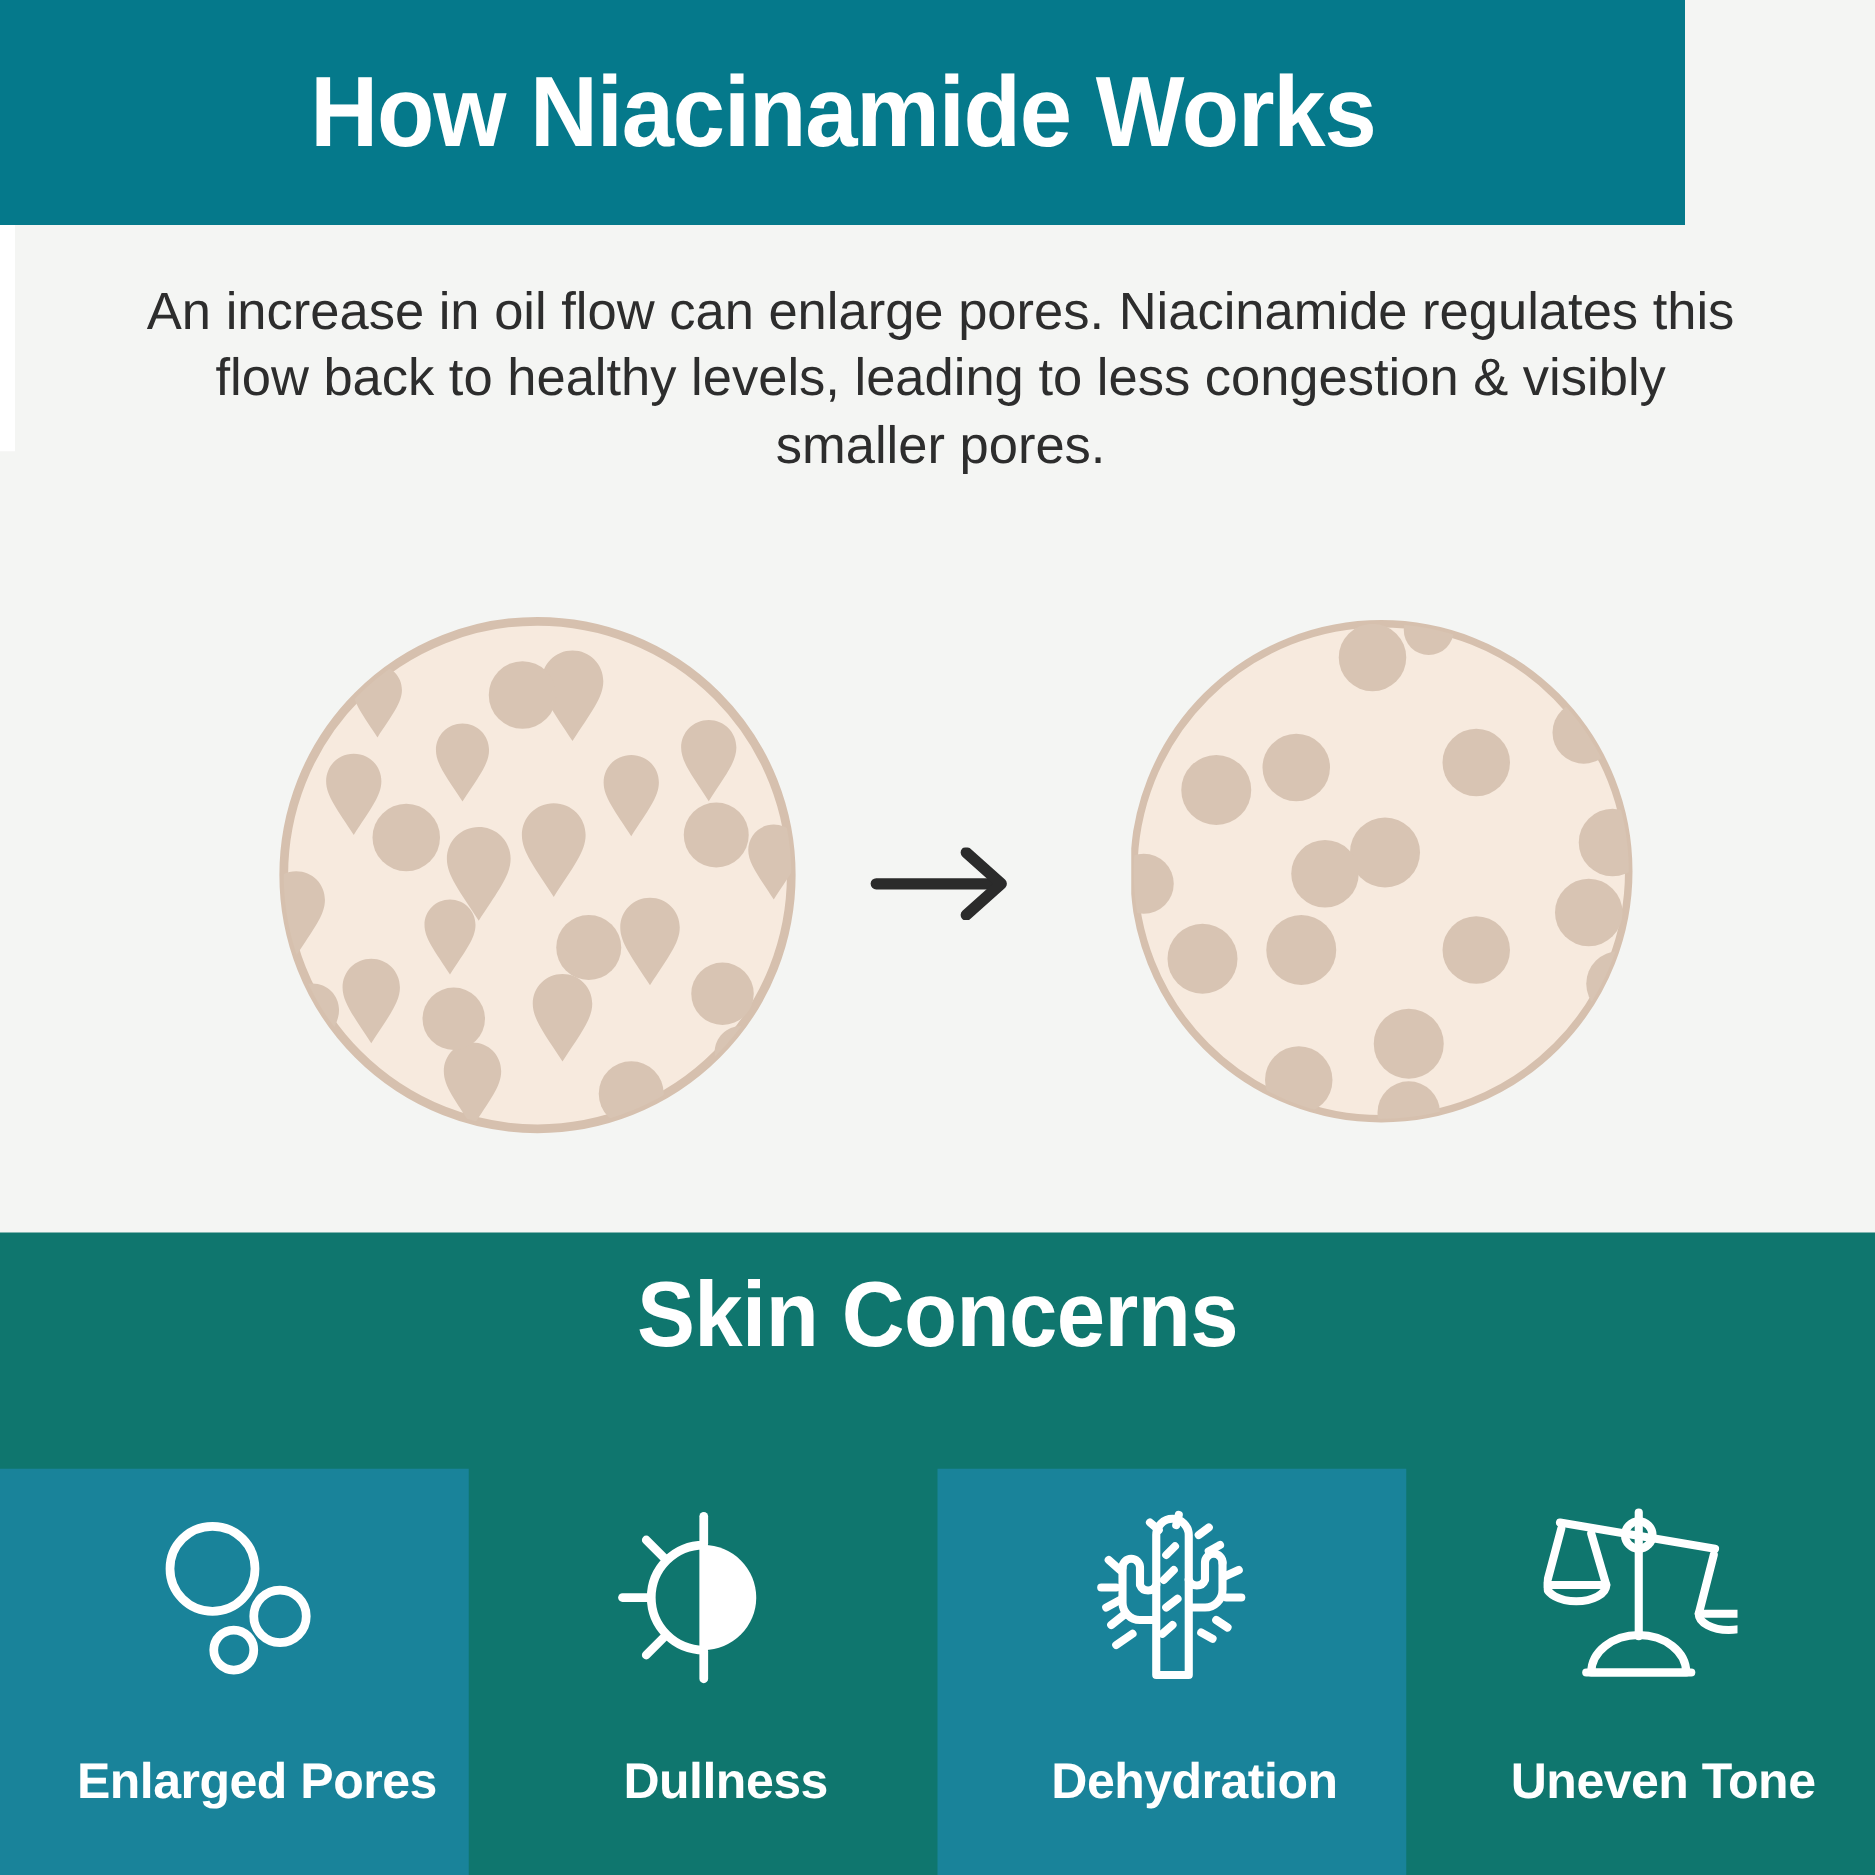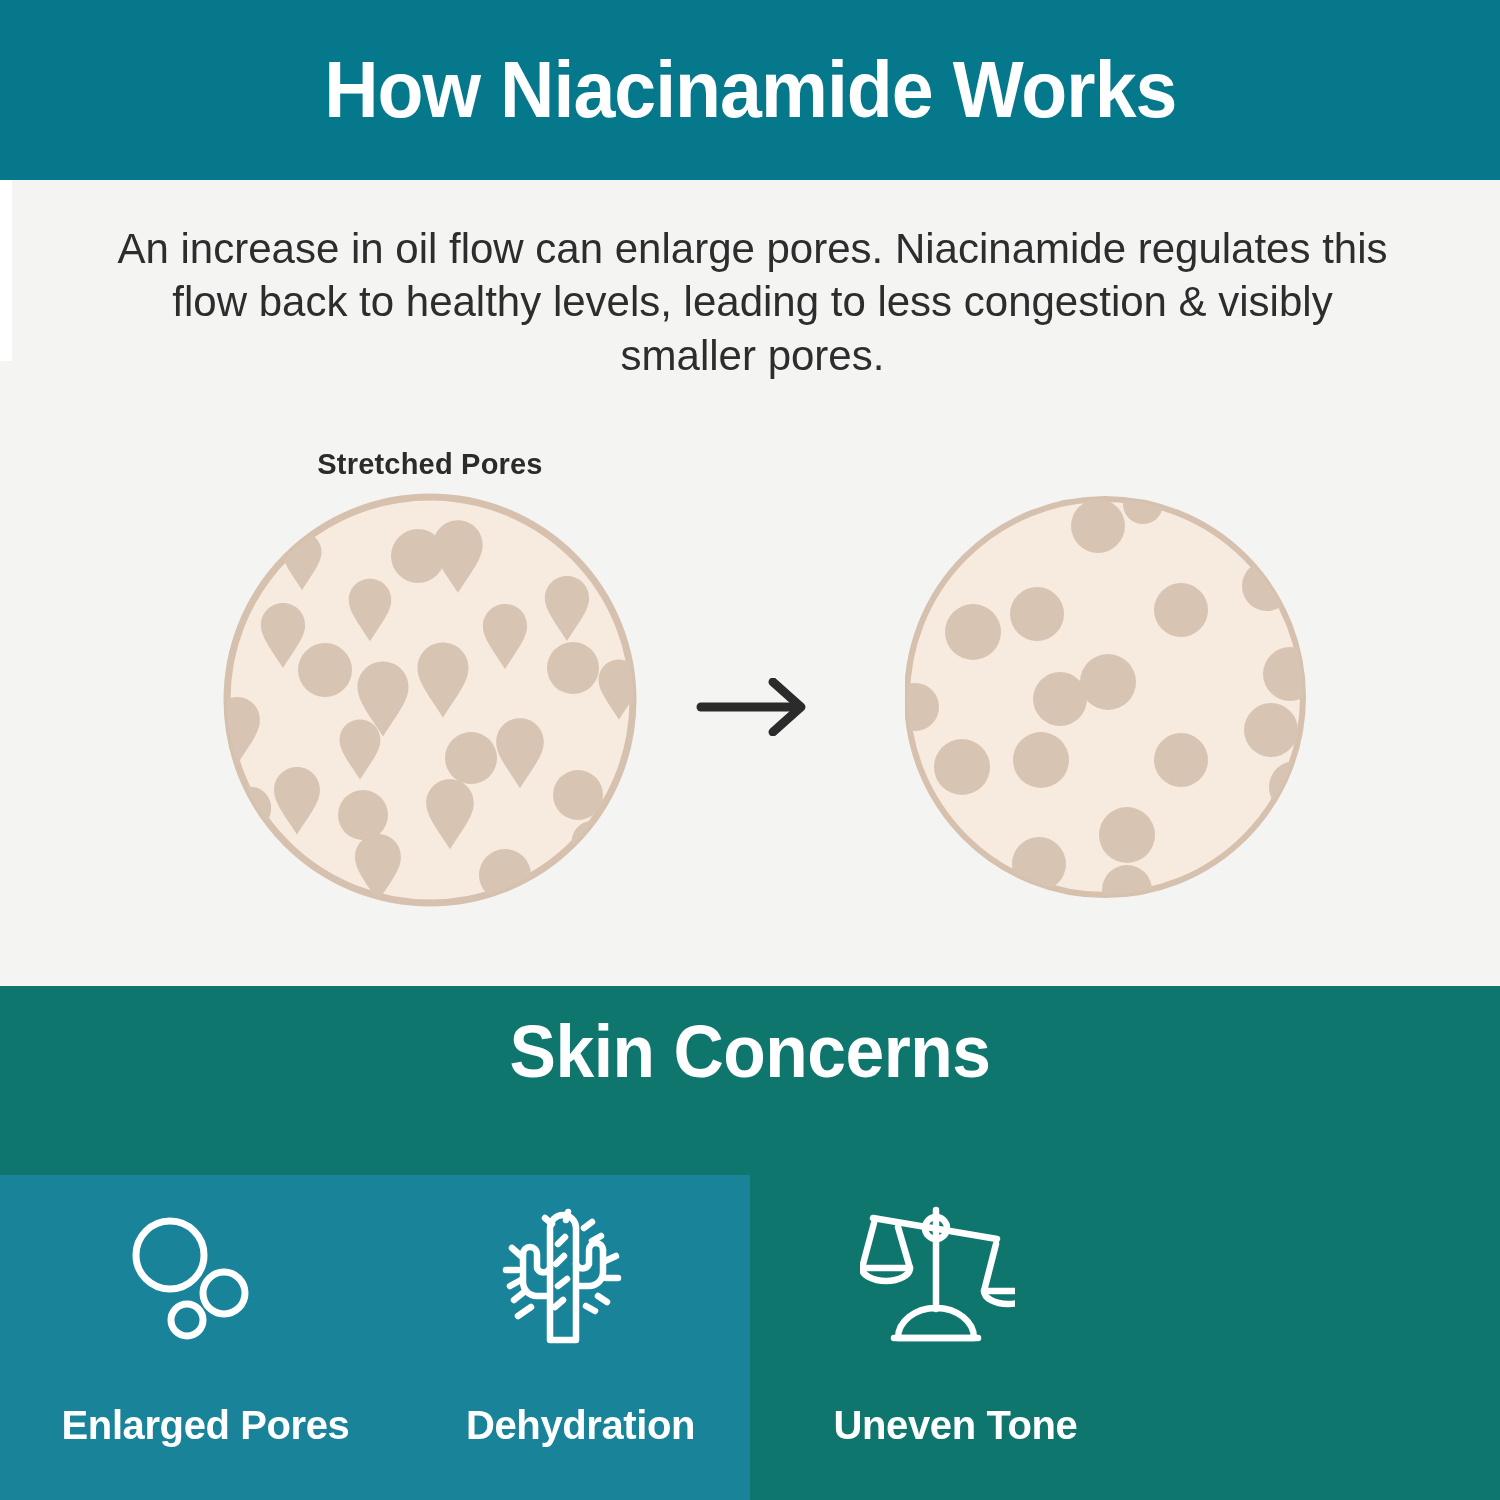--- a/index.html
+++ b/index.html
@@ -7,21 +7,21 @@
   body {
     font-family:"Liberation Sans", sans-serif;
     background:#ffffff;
     overflow:hidden;
     position:relative;
   }
   #page { position:relative; width:1500px; height:1500px; background:#f4f5f3; }
 
   
   #header {
-    position:absolute; left:0; top:0; width:1500px; height:180px;
+    position:absolute; left:0; top:0; width:1348px; height:180px;
     background:#05798b;
     display:flex; align-items:center; justify-content:center;
   }
   #header-title {
     color:#ffffff;
     font-size:80px;
     font-weight:bold;
     letter-spacing:-1px;
     line-height:1;
     transform:scaleX(0.94);
@@ -120,21 +120,20 @@
   </div>
 
   <div id="body-section">
 
     <div id="left-white-strip"></div>
 
     <p id="intro-paragraph">An increase in oil flow can enlarge pores. Niacinamide regulates this flow back to healthy levels, leading to less congestion &amp; visibly smaller pores.</p>
 
     <div id="diagram">
 
-      <div class="pore-label" id="label-stretched">Stretched Pores</div>
 
       <div class="pore-circle-wrap" id="circle-left">
         <svg width="430" height="420" viewBox="0 0 430 420">
           <defs>
             <clipPath id="clipL">
               <circle cx="215" cy="210" r="203"></circle>
             </clipPath>
 
             <g id="drop">
               <path d="M0,-17 C9.5,-17 17,-9.5 17,0 C17,9 10,17.5 0,33 C-10,17.5 -17,9 -17,0 C-17,-9.5 -9.5,-17 0,-17 Z"></path>
@@ -232,20 +231,39 @@
             <g fill="none" stroke="#ffffff" stroke-width="7">
               <circle cx="57" cy="47" r="34"></circle>
               <circle cx="111" cy="85" r="21"></circle>
               <circle cx="74" cy="112" r="16"></circle>
             </g>
           </svg>
         </div>
         <div class="panel-label">Enlarged Pores</div>
       </div>
 
+      <div class="panel">
+        <div class="panel-icon">
+          <svg width="150" height="140" viewBox="0 0 150 140">
+            <g stroke="#ffffff" stroke-width="7" stroke-linecap="round" fill="none">
+              <line x1="75" y1="5" x2="75" y2="27"></line>
+              <line x1="75" y1="113" x2="75" y2="135"></line>
+              <line x1="10" y1="70" x2="32" y2="70"></line>
+              <line x1="29" y1="24" x2="45" y2="40"></line>
+              <line x1="29" y1="116" x2="45" y2="100"></line>
+            </g>
+
+            <path d="M75,28 A42,42 0 0,1 75,112 Z" fill="#ffffff"></path>
+
+            <path d="M75,28 A42,42 0 0,0 75,112" fill="none" stroke="#ffffff" stroke-width="7"></path>
+            <line x1="75" y1="28" x2="75" y2="112" stroke="#ffffff" stroke-width="7"></line>
+          </svg>
+        </div>
+        <div class="panel-label">Dullness</div>
+      </div>
 
       <div class="panel tint">
         <div class="panel-icon">
           <svg width="150" height="145" viewBox="0 0 150 145">
             <g fill="none" stroke="#ffffff" stroke-width="6.5" stroke-linecap="round" stroke-linejoin="round">
 
               <path d="M62,134 L62,90 L49,90 A14,14 0 0,1 35,76 L35,48
                        M62,90 L62,22 A13,13 0 0,1 88,22 L88,80
                        M88,80 L101,80 A14,14 0 0,0 115,66 L115,44
                        M88,80 L88,134 L62,134"></path>

